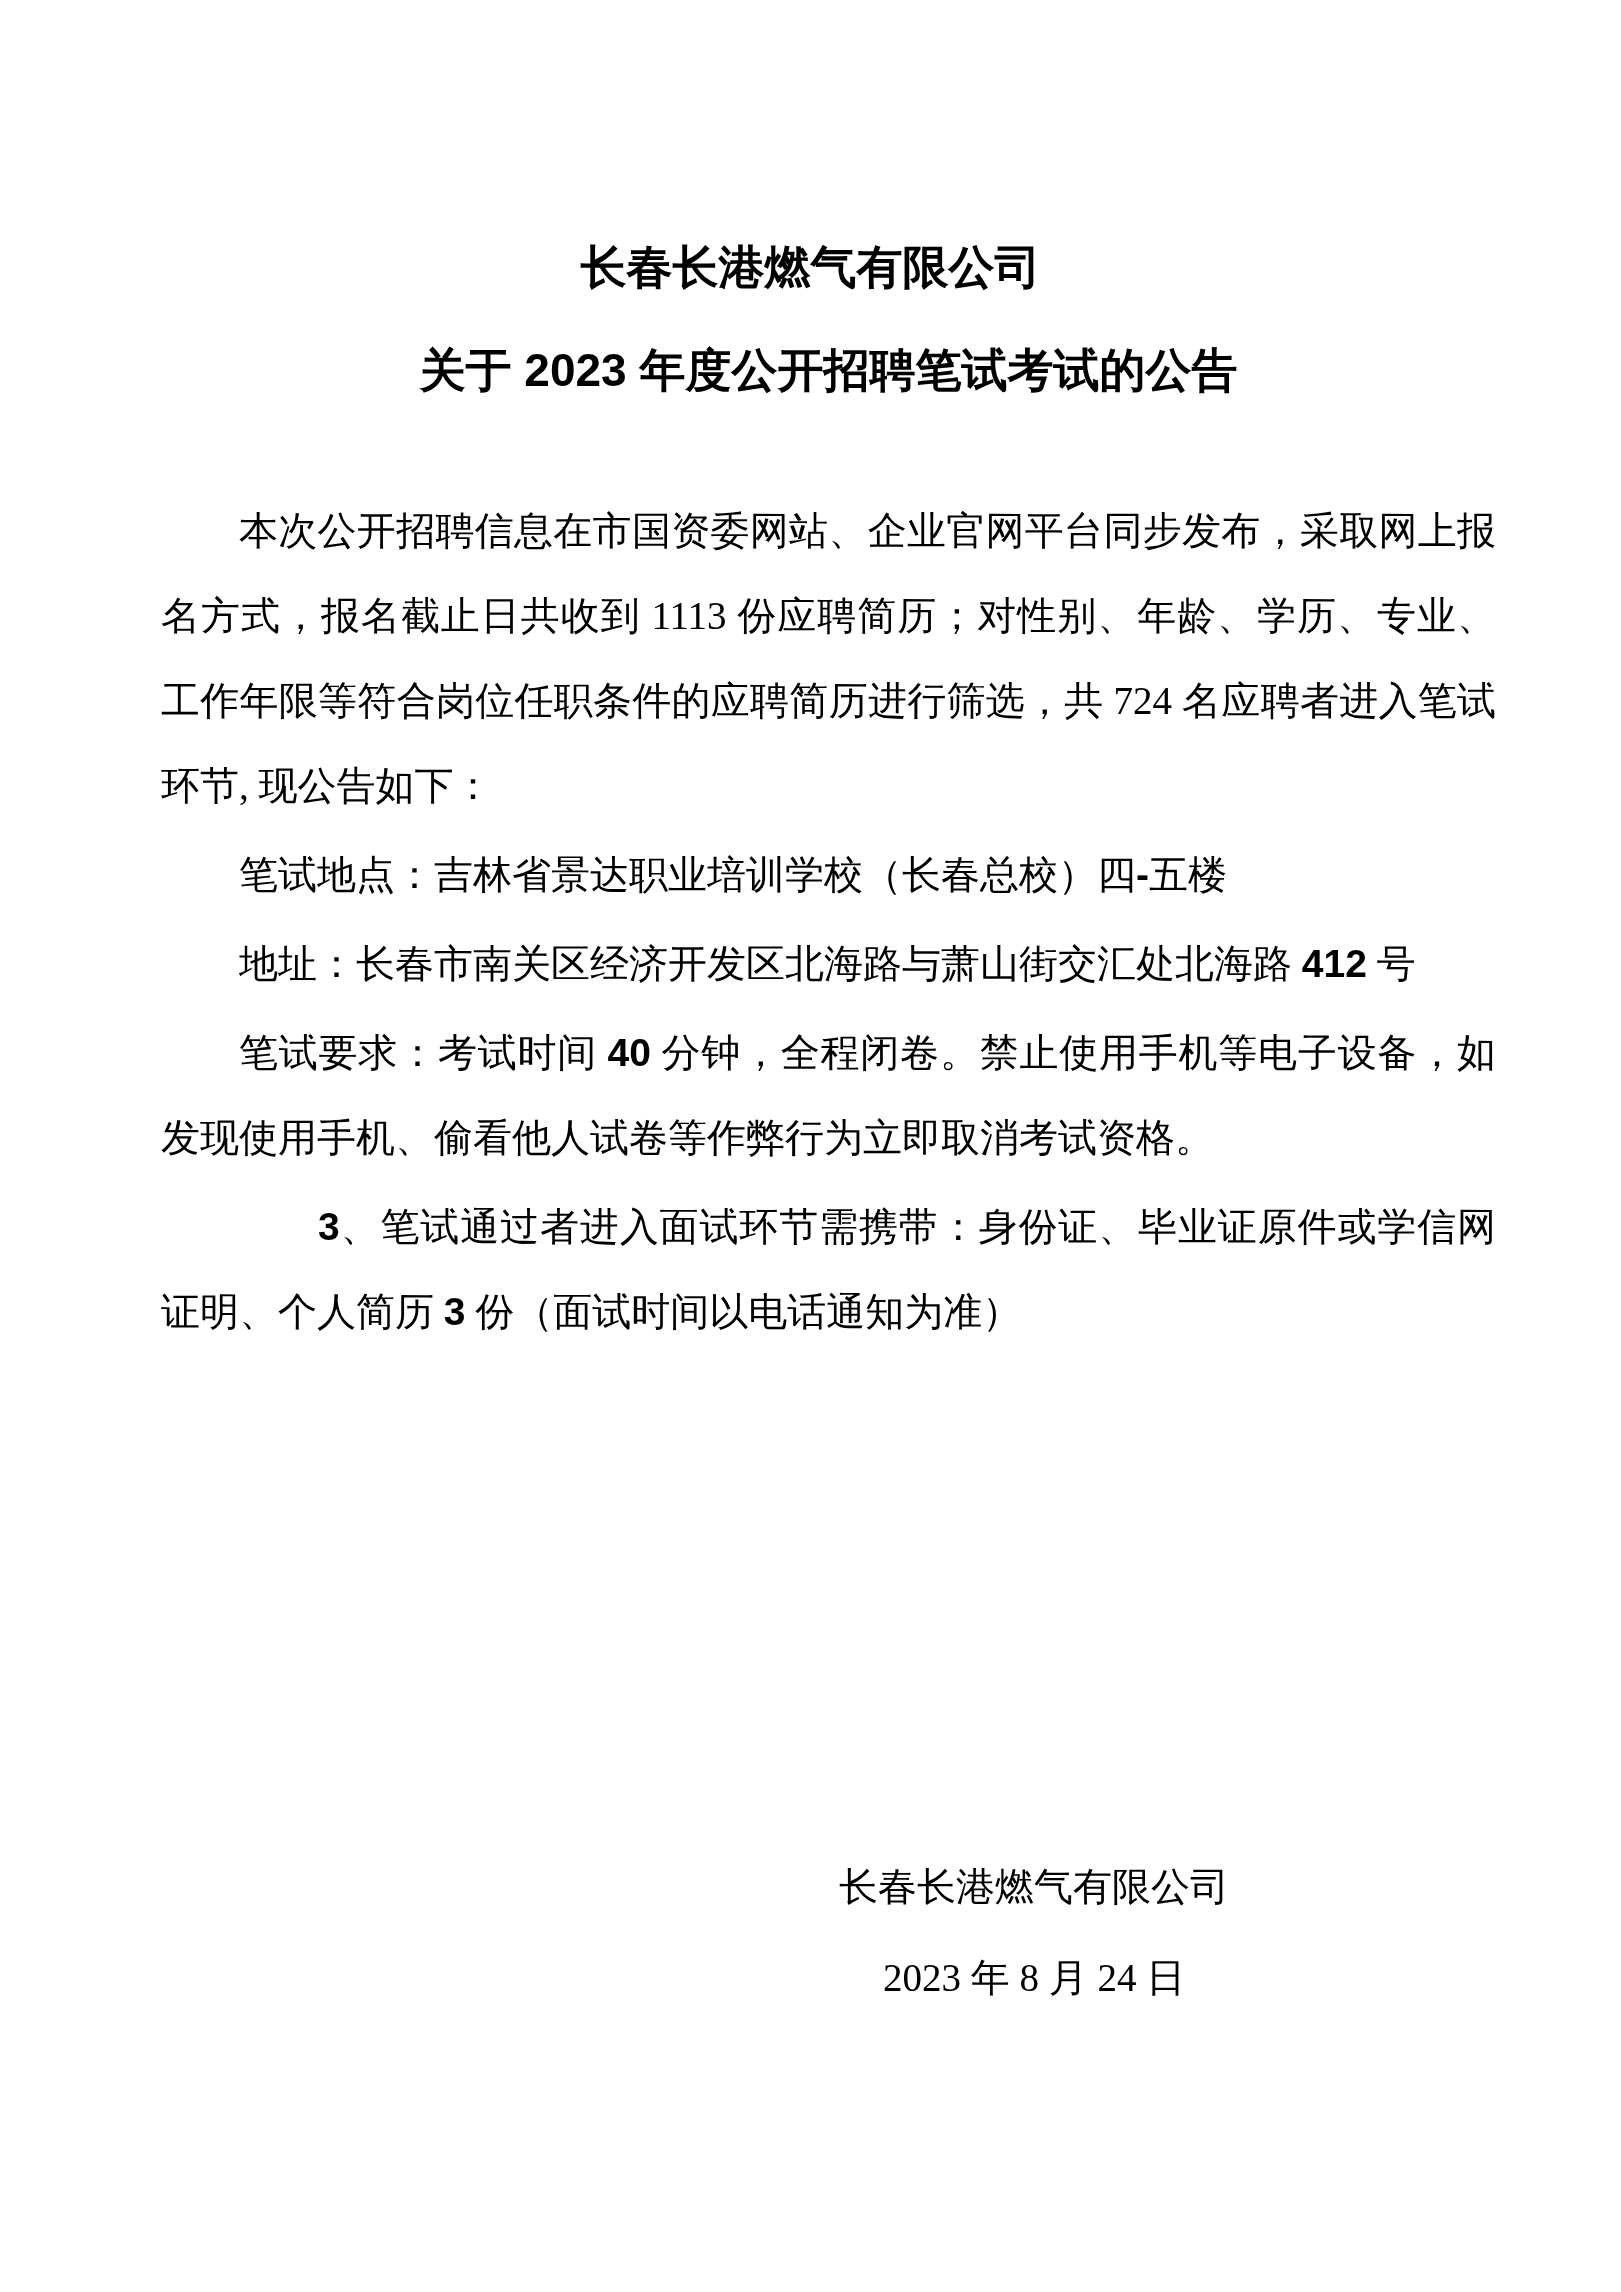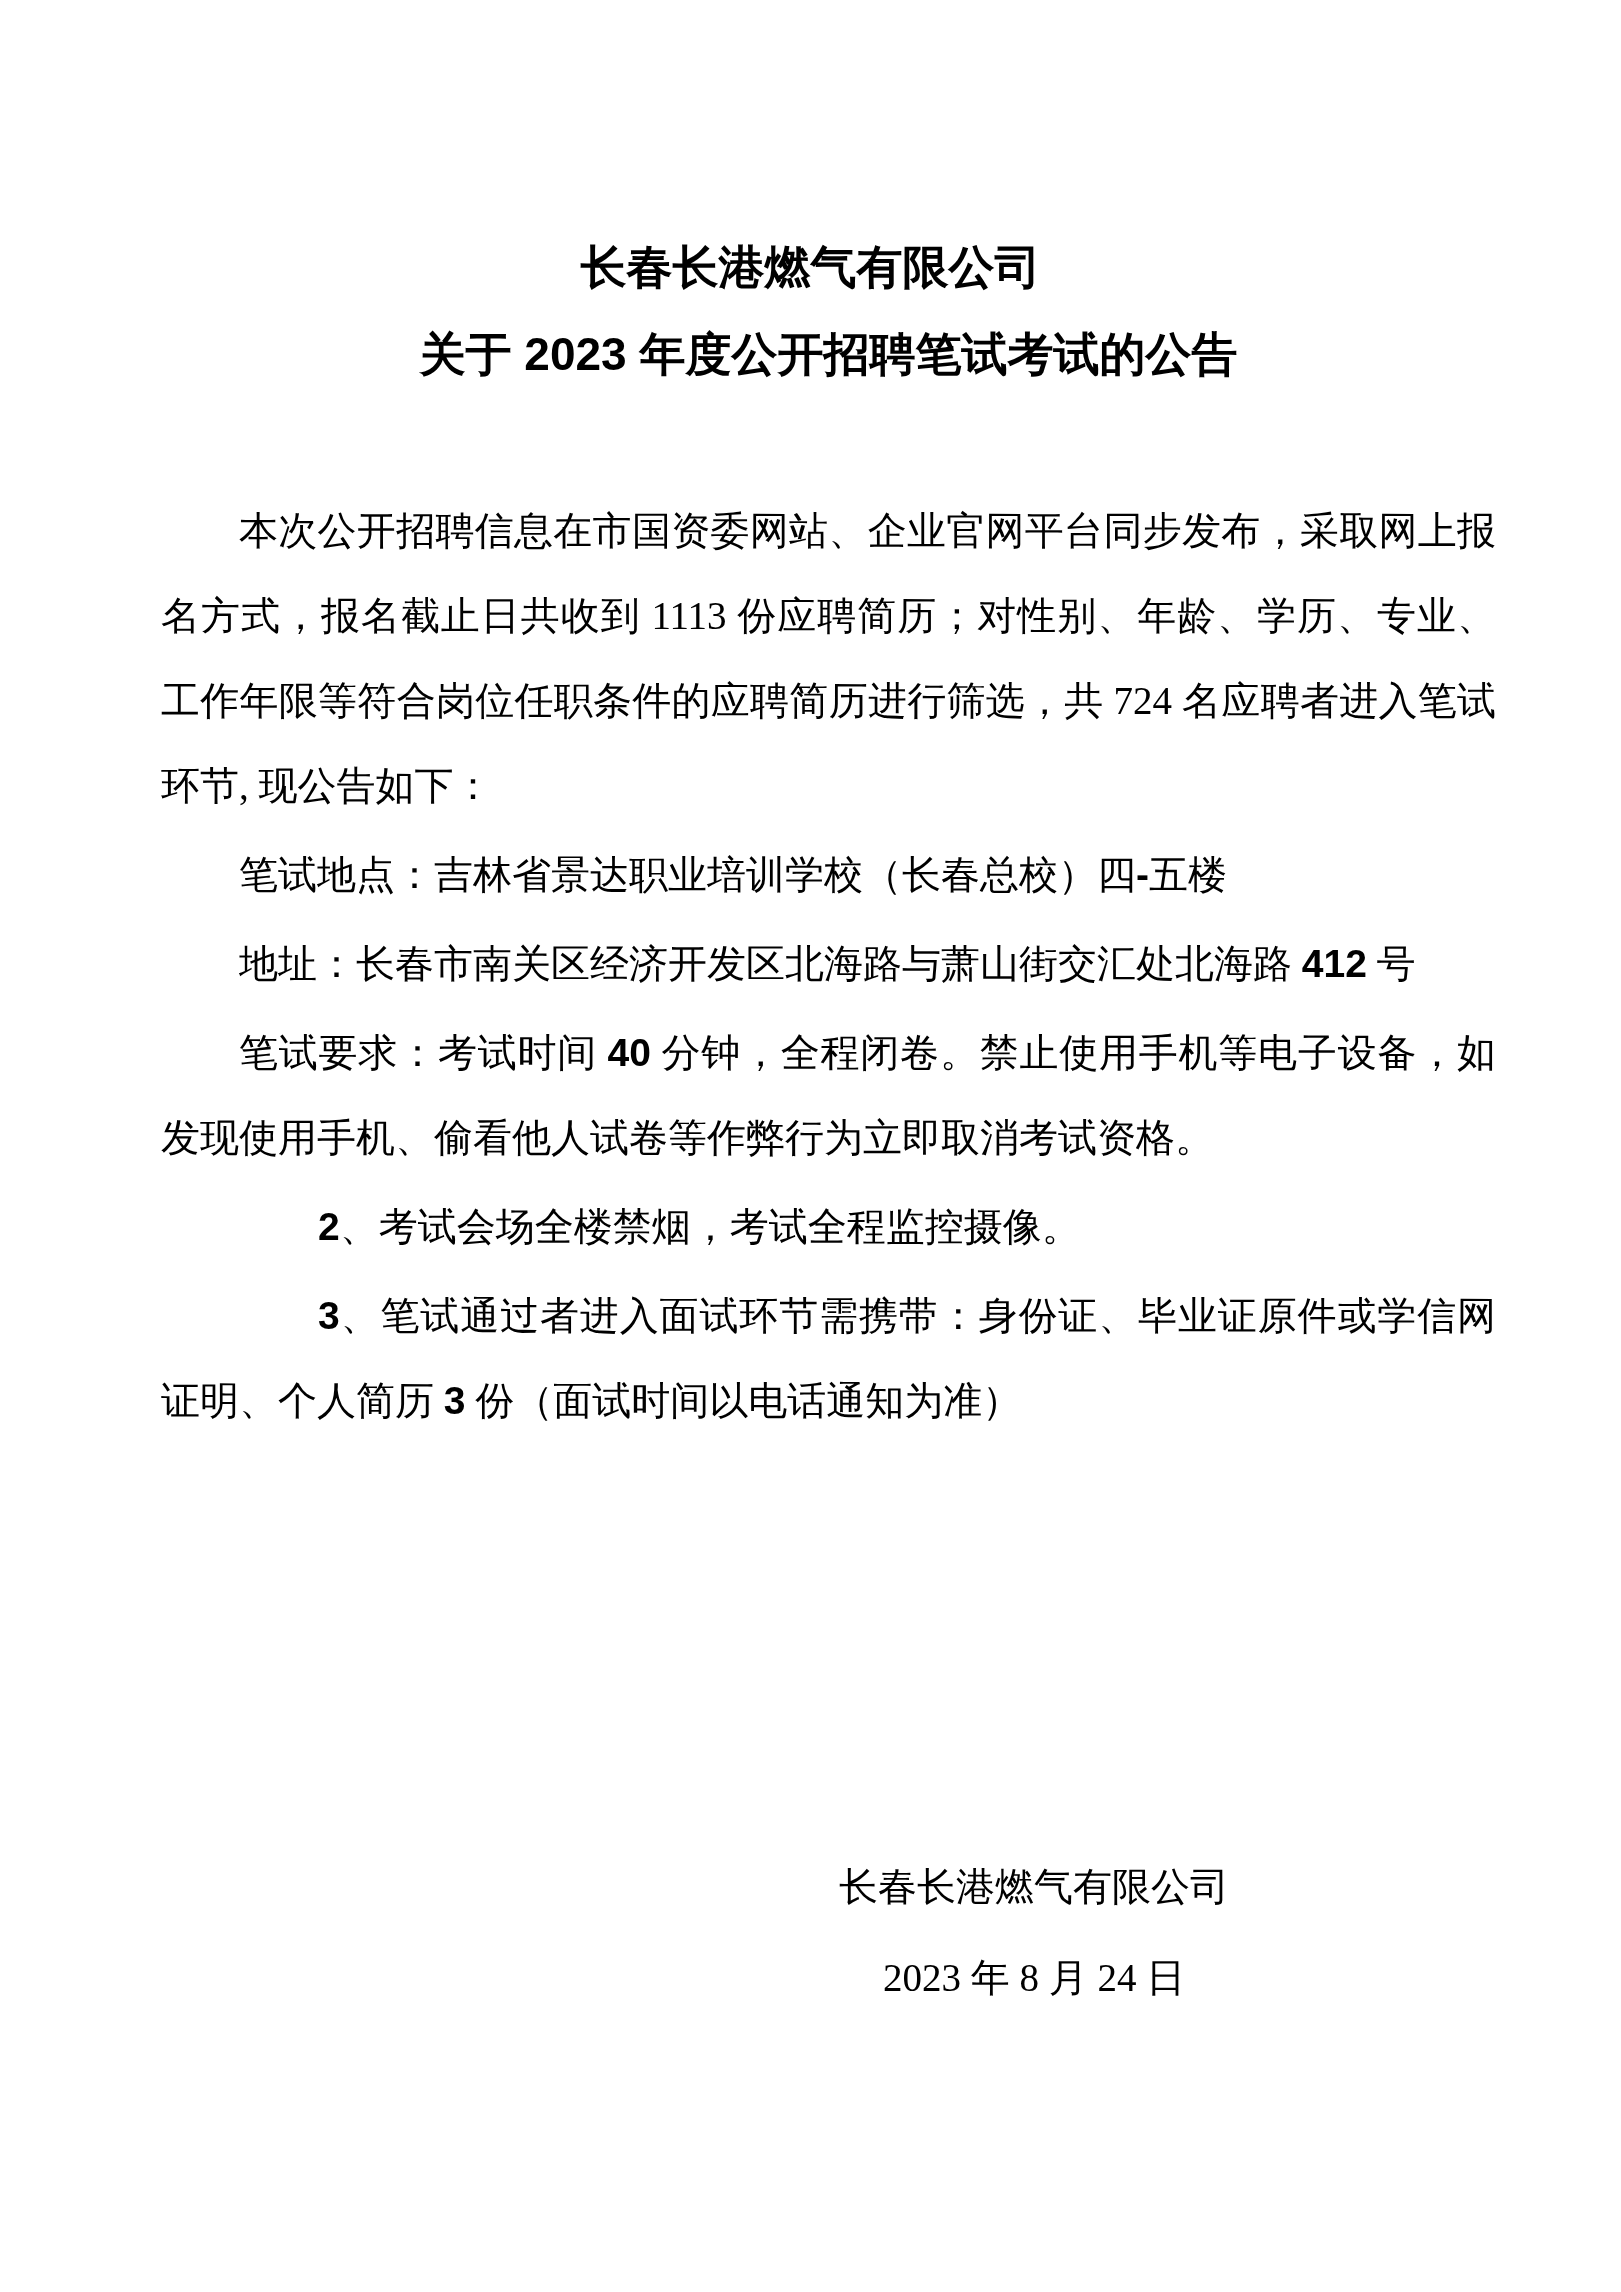--- a/index.html
+++ b/index.html
@@ -22,21 +22,21 @@
     right: 0;
     text-align: center;
     margin: 0;
     font-family: "Liberation Sans", "DejaVu Sans", sans-serif;
     font-weight: bold;
     font-size: 46px;
     line-height: 69px;
     color: #000000;
   }
   .doc-title.line1 { top: 233px; }
-  .doc-title.line2 { top: 320px; padding-left: 36px; }
+  .doc-title.line2 { top: 336px; padding-left: 36px; }
 
   .doc-body {
     position: absolute;
     left: 157px;
     top: 484px;
     width: 1343px;
   }
   .para {
     margin: 4px;
     font-size: 39px;
@@ -72,21 +72,20 @@
 
   <h1 class="doc-title line1">长春长港燃气有限公司</h1>
 
   <h1 class="doc-title line2">关于 2023 年度公开招聘笔试考试的公告</h1>
 
   <section class="doc-body">
       <p class="para indent-2"><span>本次公开招聘信息在市国资委网站、企业官网平台同步发布，采取网上报名方式，报名截止日共收到 1113 份应聘简历；对性别、年龄、学历、专业、工作年限等符合岗位任职条件的应聘简历进行筛选，共 724 名应聘者进入笔试环节, 现公告如下：</span></p>
       <p class="para indent-2"><span>笔试地点：吉林省景达职业培训学校（长春总校）四</span><span class="sans">-</span><span>五楼</span></p>
       <p class="para indent-2"><span>地址：长春市南关区经济开发区北海路与萧山街交汇处北海路 </span><span class="sans">412</span><span> 号</span></p>
       <p class="para indent-2"><span>笔试要求：考试时间 </span><span class="sans">40</span><span> 分钟，全程闭卷。禁止使用手机等电子设备，如发现使用手机、偷看他人试卷等作弊行为立即取消考试资格。</span></p>
-      <p class="para indent-4"><span class="sans">2</span><span>、考试会场全楼禁烟，考试全程监控摄像。</span></p>
       <p class="para indent-4"><span class="sans">3</span><span>、笔试通过者进入面试环节需携带：身份证、毕业证原件或学信网证明、个人简历 </span><span class="sans">3</span><span> 份（面试时间以电话通知为准）</span></p>
     </section>
 
   <div class="signature-block">
     <div class="line">长春长港燃气有限公司</div>
     <div class="line">2023 年 8 月 24 日</div>
   </div>
 
 </div>
 

